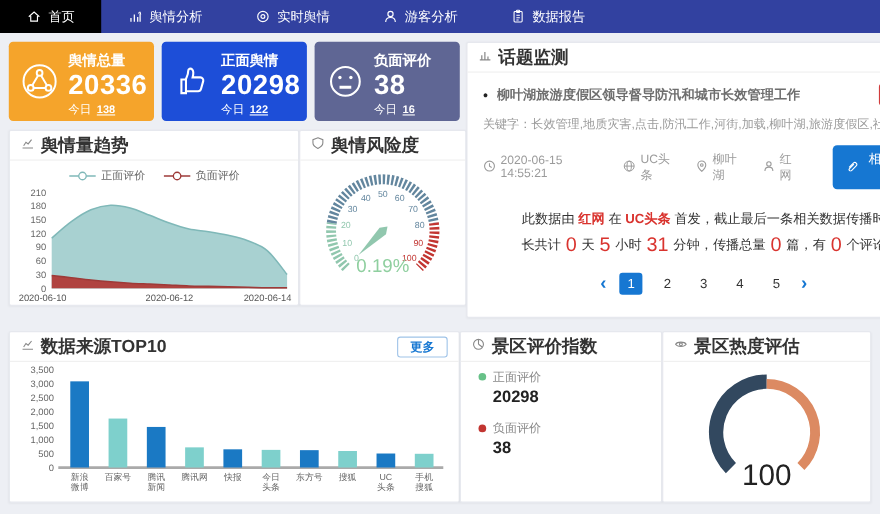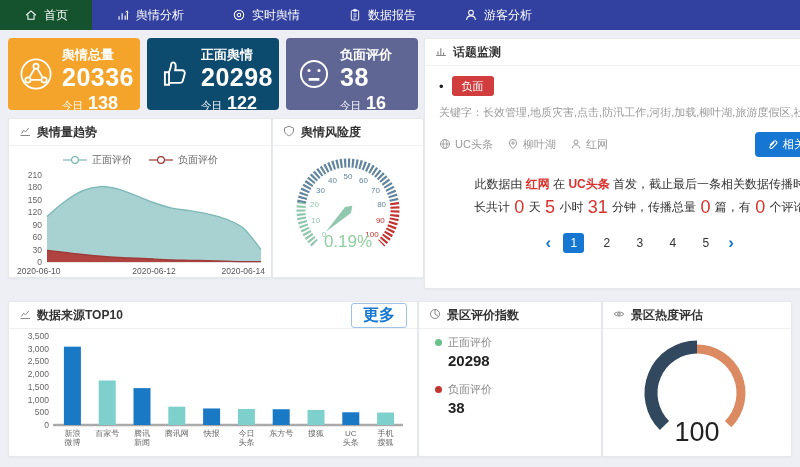--- a/index.html
+++ b/index.html
@@ -2,43 +2,43 @@
 <html><head>
 <meta charset="utf-8">
 <style>
   * { margin:0; padding:0; box-sizing:border-box; }
   body { font-family:"Liberation Sans","DejaVu Sans",sans-serif; }
   .app { width:800px; height:467px; background:#edeff4; overflow:hidden; }
 
   
   .navbar { height:30px; background:#3241a0; display:flex; align-items:stretch; }
   .tab { display:flex; align-items:center; gap:6px; padding:0 24px; color:#fff; font-size:12px; cursor:pointer; }
-  .tab.active { background:#14532d; }
+  .tab.active { background:#000000; }
   .tab svg { display:block; }
 
   main { padding:8px; }
   .row1 { display:flex; gap:6px; align-items:flex-start; margin-bottom:12px; }
   .row2 { display:flex; gap:0; }
   .col-left { width:410px; }
 
   
   .cards { display:flex; gap:7px; margin-bottom:8px; }
   .card { flex:1; height:72px; border-radius:4px; color:#fff; position:relative; overflow:hidden; padding:7px 8px 7px 54px; }
   .card .cicon { position:absolute; left:9px; top:17px; }
   .card .ctitle { font-size:13px; font-weight:bold; margin-top:1px; }
   .card .cvalue { font-size:25px; font-weight:bold; line-height:1.1; letter-spacing:.5px; }
   .card .ctoday { font-size:10.5px; margin-top:1px; }
-  .card .ctoday b { font-size:18px; margin-left:5px; }
+  .card .ctoday b { font-size:10px; margin-left:5px;text-decoration:underline; }
 
   
   .panel { background:#fff; border:1px solid #e6e8ee; border-radius:2px; box-shadow:0 1px 2px rgba(0,0,0,.04); }
   .phead { height:27px; display:flex; align-items:center; gap:6px; padding:0 10px; border-bottom:1px solid #efefef; }
-  .ptitle { font-size:12px; font-weight:bold; color:#333; }
+  .ptitle { font-size:16px; font-weight:bold; color:#333; }
   .phead .sp { flex:1; }
-  .more { font-size:16px; font-weight:bold; color:#1677d2; background:#fff; border:1.5px solid #9fc3e8; border-radius:3px; padding:1px 11px; cursor:pointer; }
+  .more { font-size:11px; font-weight:bold; color:#1677d2; background:#fff; border:1.5px solid #9fc3e8; border-radius:3px; padding:1px 11px; cursor:pointer; }
 
   .chartrow { display:flex; gap:0; }
   .trend-panel { width:264px; height:160px; }
   .risk-panel { flex:1; height:160px; }
   .legend { display:flex; justify-content:center; gap:16px; padding-top:7px; font-size:10px; color:#666; }
   .lgi { display:inline-flex; align-items:center; gap:4px; }
   .chartbox { padding:0 6px; }
   svg { font-family:"Liberation Sans","DejaVu Sans",sans-serif; }
 
   
@@ -100,36 +100,36 @@
       <span>
           <svg width="14" height="14" viewBox="0 0 16 16" fill="none" stroke="#fff" stroke-width="1.2">
             <circle cx="8" cy="8" r="5.4"></circle>
             <circle cx="8" cy="8" r="2"></circle>
           </svg>
         </span>
       <span>实时舆情</span>
     </div>
     <div class="tab">
       <span>
+          <svg width="14" height="14" viewBox="0 0 16 16" fill="none" stroke="#fff" stroke-width="1.2">
+            <circle cx="8" cy="5.3" r="2.7"></circle>
+            <path d="M3 13.8 c0-3.1 2.3-4.8 5-4.8 s5 1.7 5 4.8"></path>
+          </svg>
+        </span>
+      <span>游客分析</span>
+    </div>
+    <div class="tab">
+      <span>
           <svg width="14" height="14" viewBox="0 0 16 16" fill="none" stroke="#fff" stroke-width="1.1">
             <rect x="3.8" y="2.8" width="8.4" height="11" rx="1"></rect>
             <rect x="6.3" y="1.6" width="3.4" height="2.2" rx=".7"></rect>
             <path d="M6.2 6.8 h3.6 M6.2 9.2 h3.6 M6.2 11.6 h2.4"></path>
           </svg>
         </span>
       <span>数据报告</span>
-    </div>
-    <div class="tab">
-      <span>
-          <svg width="14" height="14" viewBox="0 0 16 16" fill="none" stroke="#fff" stroke-width="1.2">
-            <circle cx="8" cy="5.3" r="2.7"></circle>
-            <path d="M3 13.8 c0-3.1 2.3-4.8 5-4.8 s5 1.7 5 4.8"></path>
-          </svg>
-        </span>
-      <span>游客分析</span>
     </div>
   </nav>
 
   <main>
     <div class="row1">
       <div class="col-left">
 
         <div class="cards">
           <div class="card" style="background:#f5a42b">
             <span class="cicon">
@@ -138,21 +138,21 @@
                   <path d="M16 9.5 L22.8 21 H9.2 Z"></path>
                   <circle cx="16" cy="9.5" r="2.2" fill="#f5a42b"></circle>
                   <circle cx="22.8" cy="21" r="2.2" fill="#f5a42b"></circle>
                   <circle cx="9.2" cy="21" r="2.2" fill="#f5a42b"></circle>
                 </svg>
             </span>
             <div class="ctitle">舆情总量</div>
             <div class="cvalue">20336</div>
             <div class="ctoday"><span>今日</span><b>138</b></div>
           </div>
-          <div class="card" style="background:#0c4a6e">
+          <div class="card" style="background:#1d4ed8">
             <span class="cicon">
               <svg width="38" height="38" viewBox="0 0 32 32" fill="none" stroke="#fff" stroke-width="1.6">
                   <path d="M7.5 14.5 h3.5 V25 H7.5 Z"></path>
                   <path d="M11 23.5 h9.3 a2.3 2.3 0 0 0 2.2-1.7 l1.7-6 a2.3 2.3 0 0 0-2.2-2.9 h-5.9 c.6-2.3 1.1-4.6-.3-6 c-1.3-1.3-3.1-.6-3.1 1.2 c0 3.3-1.5 4.7-1.7 6.4"></path>
                 </svg>
             </span>
             <div class="ctitle">正面舆情</div>
             <div class="cvalue">20298</div>
             <div class="ctoday"><span>今日</span><b>122</b></div>
           </div>
@@ -251,24 +251,32 @@
       <div class="panel topics-panel">
         <div class="phead">
           <span><svg width="12" height="12" viewBox="0 0 12 12" fill="none" stroke="#888" stroke-width="1.1">
                 <path d="M1.2 10.5 h9.6 M3 10.5 V6.2 M5.8 10.5 V3.2 M8.6 10.5 V7.4"></path>
               </svg></span>
           <span class="ptitle">话题监测</span>
         </div>
         <div class="tbody">
           <div class="trow">
             <span class="bullet">•</span>
+            <span class="ttitle">柳叶湖旅游度假区领导督导防汛和城市长效管理工作</span>
             <span class="badge">负面</span>
           </div>
           <div class="tkeys">关键字：长效管理,地质灾害,点击,防汛工作,河街,加载,柳叶湖,旅游度假区,社区,图片</div>
           <div class="tmeta">
+            <span class="mi">
+              <span><svg width="12" height="12" viewBox="0 0 12 12" fill="none" stroke="#9b9b9b" stroke-width="1">
+                    <circle cx="6" cy="6" r="4.5"></circle>
+                    <path d="M6 3.4 V6 L8 7.2"></path>
+                  </svg></span>
+              <span>2020-06-15 14:55:21</span>
+            </span>
             <span class="mi">
               <span><svg width="12" height="12" viewBox="0 0 12 12" fill="none" stroke="#9b9b9b" stroke-width=".9">
                     <circle cx="6" cy="6" r="4.5"></circle>
                     <ellipse cx="6" cy="6" rx="2" ry="4.5"></ellipse>
                     <path d="M1.5 6 h9"></path>
                   </svg></span>
               <span>UC头条</span>
             </span>
             <span class="mi">
               <span><svg width="12" height="12" viewBox="0 0 12 12" fill="none" stroke="#9b9b9b" stroke-width="1">

